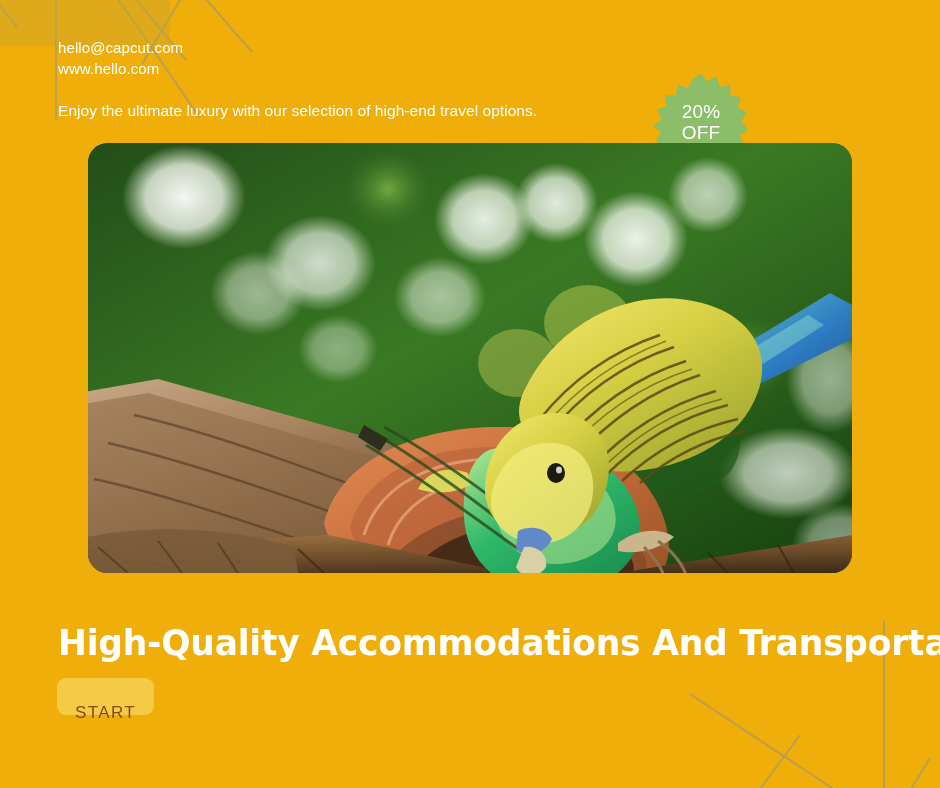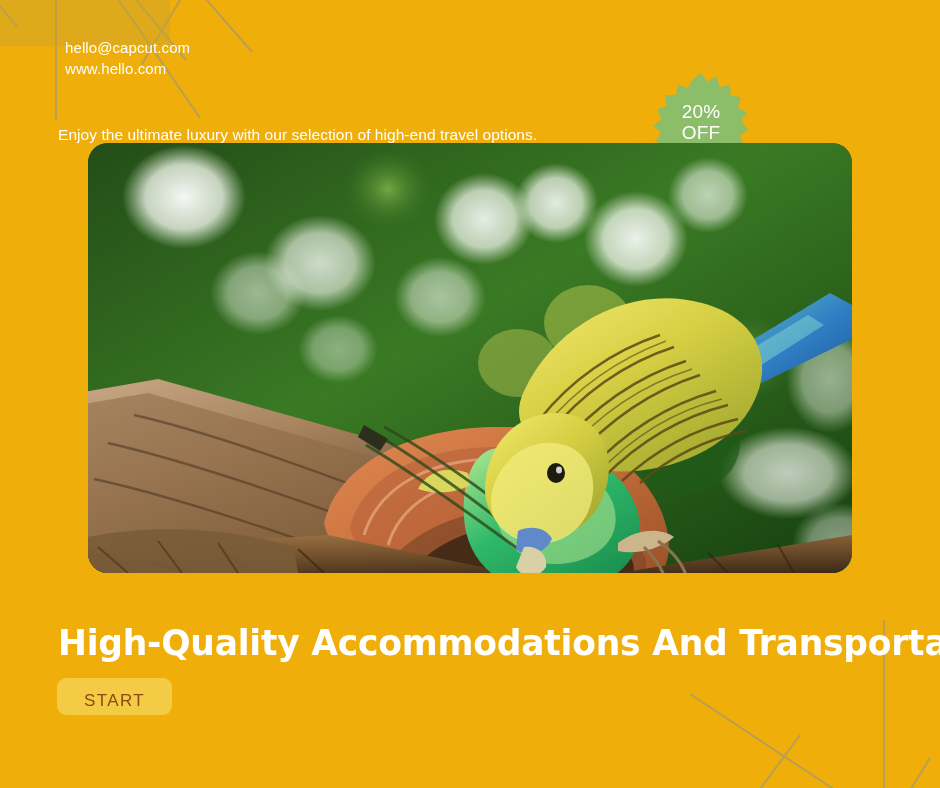--- a/index.html
+++ b/index.html
@@ -36,30 +36,29 @@
   
   .contact {
     position: absolute;
     left: 58px;
     top: 38px;
     color: #ffffff;
     font-size: 15px;
     line-height: 20.5px;
     letter-spacing: .1px;
   }
-  .contact div { white-space: nowrap; padding-left: 7px; }
+  .contact div { white-space: nowrap; }
   .tagline {
     position: absolute;
     left: 58px;
     top: 102px;
     color: #ffffff;
     font-size: 15.5px;
     letter-spacing: .05px;
     white-space: nowrap;
-    margin-top: 24px;
   }
 
   
   .badge {
     position: absolute;
     left: 650px;
     top: 63px;
     width: 102px;
     height: 118px;
   }
@@ -111,32 +110,32 @@
     white-space: nowrap;
     transform: scaleX(.985);
     transform-origin: left center;
   }
 
   
   .start-btn {
     position: absolute;
     left: 57px;
     top: 678px;
-    width: 115px;
+    width: 97px;
     height: 37px;
     border: none;
     border-radius: 9px;
     background: #F4CB45;
     color: #8A4B12;
     font-family: "Liberation Sans", sans-serif;
     font-size: 17px;
     letter-spacing: 1.4px;
     text-align: center;
     line-height: 37px;
-    padding: 4px;
+    padding: 16px;
     cursor: pointer;
   }
 </style>
 </head>
 <body>
 
 <div id="poster">
 
   <svg class="bg-decor" viewBox="0 0 940 788" preserveAspectRatio="none" aria-hidden="true">
     <g stroke="#A89A6A" stroke-width="2" fill="none" opacity="0.75">

